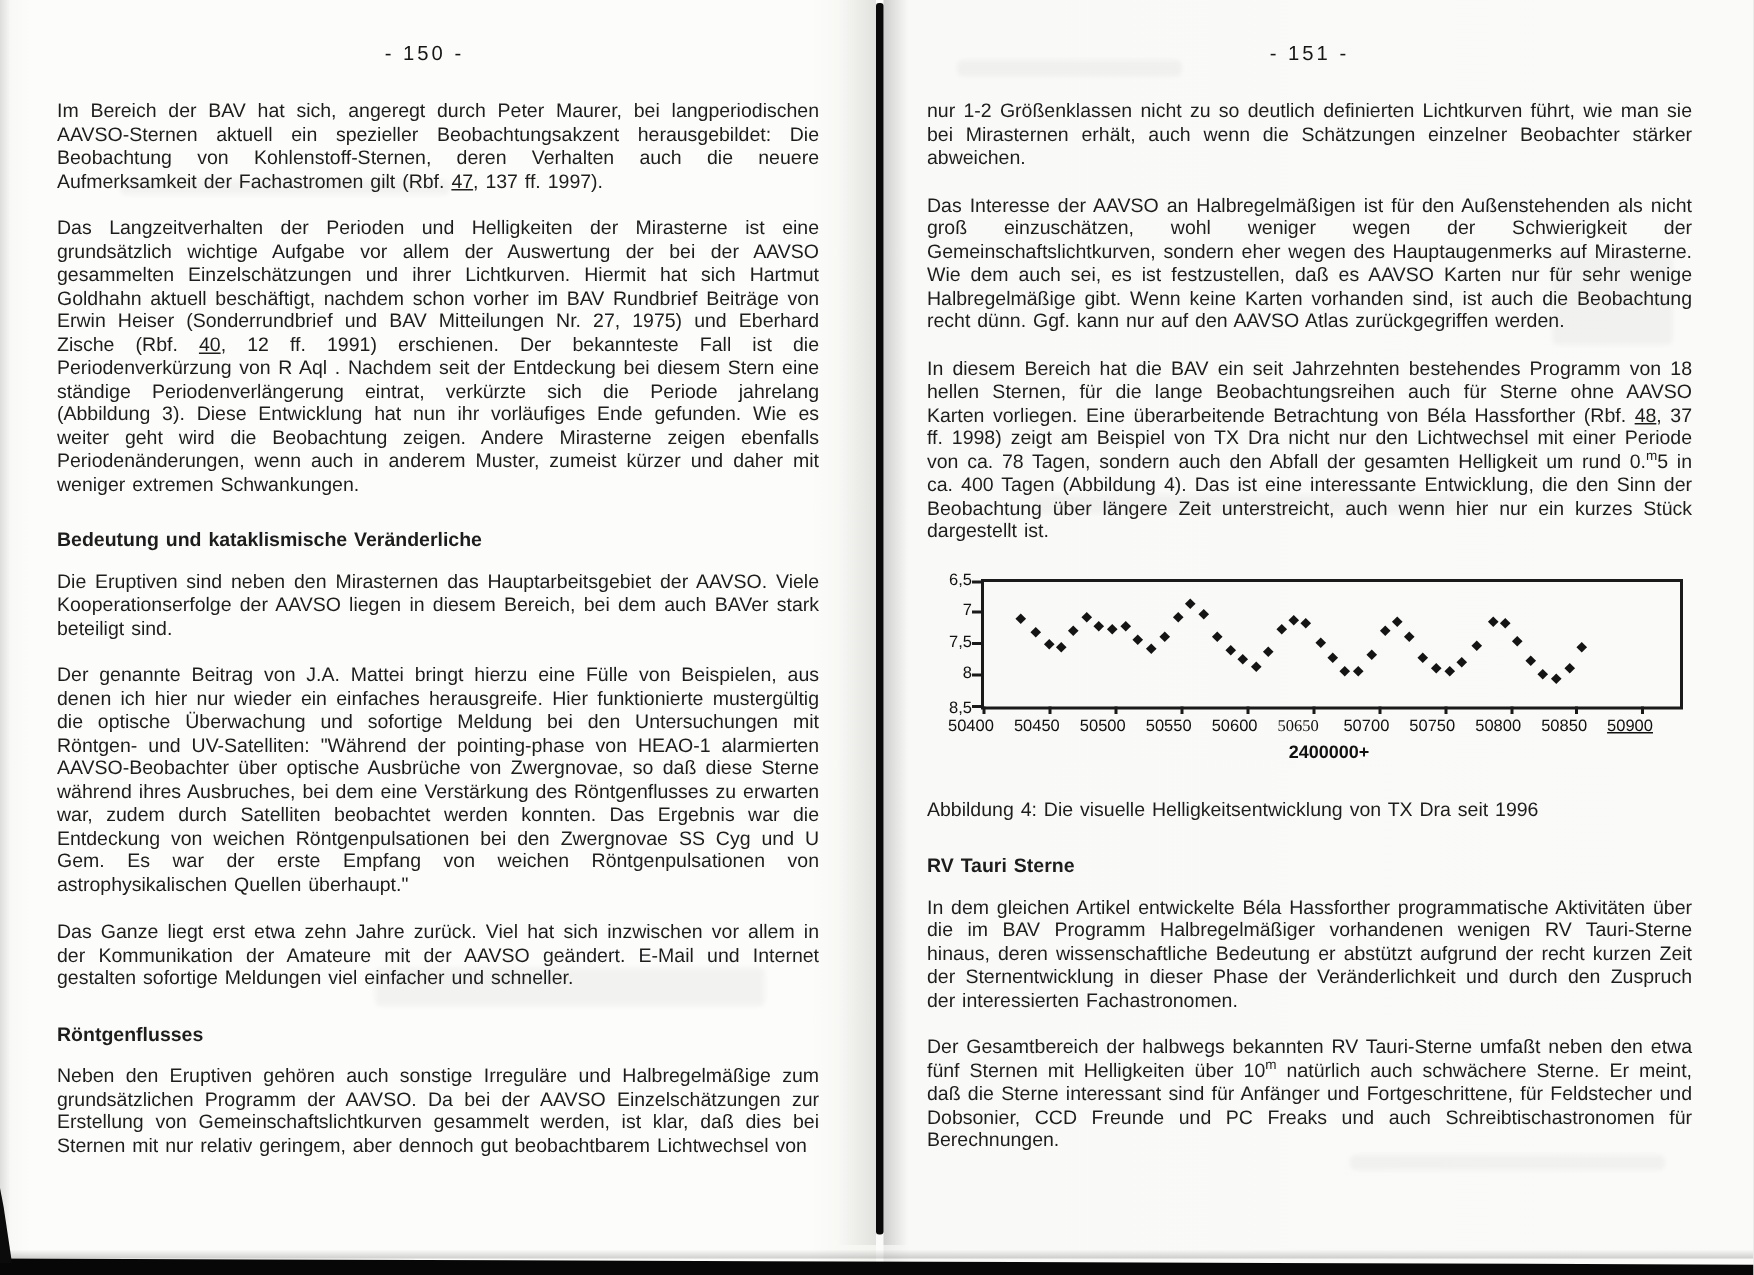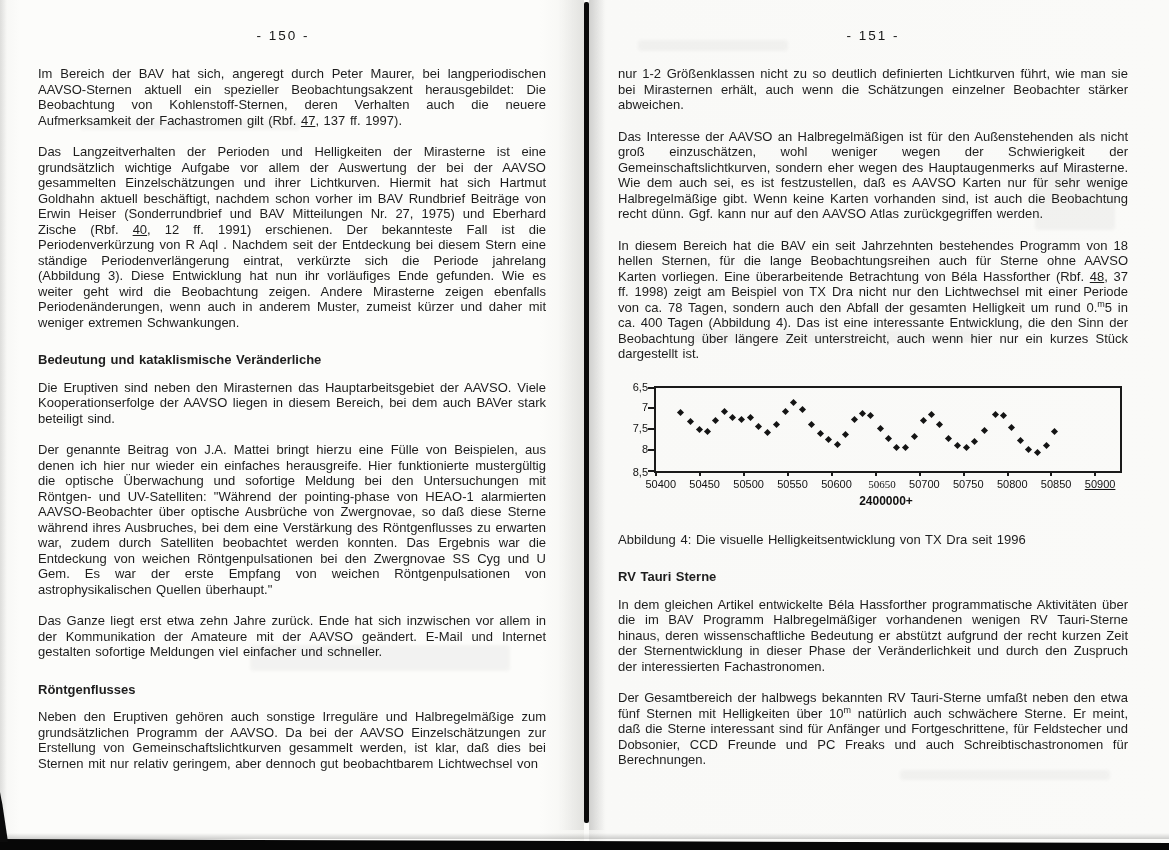--- a/index.html
+++ b/index.html
@@ -38,21 +38,21 @@
   sup{font-size:9px;line-height:0;vertical-align:super;}
   
   .chart{position:relative;width:500px;height:128px;margin:14px 0 26px 0;}
   .plot{position:absolute;left:36px;top:8px;width:464px;height:83px;border:2px solid #1a1a1a;background:transparent;}
   .pt{position:absolute;width:5px;height:5px;background:#141414;transform:rotate(45deg);}
   .xtick{position:absolute;top:83px;width:2px;height:5px;background:#1a1a1a;}
   .ytick{position:absolute;left:-8px;width:6px;height:2px;background:#1a1a1a;}
   .ylabels{position:absolute;left:0;top:8px;width:30px;height:83px;}
   .ylab{position:absolute;right:0;width:30px;text-align:right;font-size:11px;color:#111;}
   .xlabels{position:absolute;left:36px;top:99px;width:470px;height:14px;}
-  .xlab{position:absolute;width:44px;text-align:right;font-size:11px;color:#111;}
+  .xlab{position:absolute;width:44px;text-align:left;font-size:11px;color:#111;}
   .xaxis-title{position:absolute;left:36px;top:116px;width:464px;text-align:center;font-size:12px;font-weight:bold;color:#111;}
 </style>
 </head>
 <body>
 
 <div class="scan">
 
   <div class="page page-left"></div>
   <div class="page page-right"></div>
 
@@ -65,21 +65,21 @@
 
   <div class="pagenum pagenum-left">- 150 -</div>
   <div class="pagenum pagenum-right">- 151 -</div>
 
   <div class="col col-left">
       <div class="para"><span>Im Bereich der BAV hat sich, angeregt durch Peter Maurer, bei langperiodischen AAVSO-Sternen aktuell ein spezieller Beobachtungsakzent herausgebildet: Die Beobachtung von Kohlenstoff-Sternen, deren Verhalten auch die neuere Aufmerksamkeit der Fachastromen gilt (Rbf. </span><span class="u">47</span><span>, 137 ff. 1997).</span></div>
       <div class="para"><span>Das Langzeitverhalten der Perioden und Helligkeiten der Mirasterne ist eine grundsätzlich wichtige Aufgabe vor allem der Auswertung der bei der AAVSO gesammelten Einzelschätzungen und ihrer Lichtkurven. Hiermit hat sich Hartmut Goldhahn aktuell beschäftigt, nachdem schon vorher im BAV Rundbrief Beiträge von Erwin Heiser (Sonderrundbrief und BAV Mitteilungen Nr. 27, 1975) und Eberhard Zische (Rbf. </span><span class="u">40</span><span>, 12 ff. 1991) erschienen. Der bekannteste Fall ist die Periodenverkürzung von R Aql . Nachdem seit der Entdeckung bei diesem Stern eine ständige Periodenverlängerung eintrat, verkürzte sich die Periode jahrelang (Abbildung 3). Diese Entwicklung hat nun ihr vorläufiges Ende gefunden. Wie es weiter geht wird die Beobachtung zeigen. Andere Mirasterne zeigen ebenfalls Periodenänderungen, wenn auch in anderem Muster, zumeist kürzer und daher mit weniger extremen Schwankungen.</span></div>
       <div class="heading"><span>Bedeutung und kataklismische Veränderliche</span></div>
       <div class="para"><span>Die Eruptiven sind neben den Mirasternen das Hauptarbeitsgebiet der AAVSO. Viele Kooperationserfolge der AAVSO liegen in diesem Bereich, bei dem auch BAVer stark beteiligt sind.</span></div>
       <div class="para"><span>Der genannte Beitrag von J.A. Mattei bringt hierzu eine Fülle von Beispielen, aus denen ich hier nur wieder ein einfaches herausgreife. Hier funktionierte mustergültig die optische Überwachung und sofortige Meldung bei den Untersuchungen mit Röntgen- und UV-Satelliten: "Während der pointing-phase von HEAO-1 alarmierten AAVSO-Beobachter über optische Ausbrüche von Zwergnovae, so daß diese Sterne während ihres Ausbruches, bei dem eine Verstärkung des Röntgenflusses zu erwarten war, zudem durch Satelliten beobachtet werden konnten. Das Ergebnis war die Entdeckung von weichen Röntgenpulsationen bei den Zwergnovae SS Cyg und U  Gem. Es war der erste Empfang von weichen Röntgenpulsationen von astrophysikalischen Quellen überhaupt."</span></div>
-      <div class="para"><span>Das Ganze liegt erst etwa zehn Jahre zurück. Ende hat sich inzwischen vor allem in der Kommunikation der Amateure mit der AAVSO geändert. E-Mail und Internet gestalten sofortige Meldungen viel einfacher und schneller.</span></div>
+      <div class="para"><span>Das Ganze liegt erst etwa zehn Jahre zurück. Viel hat sich inzwischen vor allem in der Kommunikation der Amateure mit der AAVSO geändert. E-Mail und Internet gestalten sofortige Meldungen viel einfacher und schneller.</span></div>
       <div class="heading"><span>Röntgenflusses</span></div>
       <div class="para"><span>Neben den Eruptiven gehören auch sonstige Irreguläre und Halbregelmäßige zum grundsätzlichen Programm der AAVSO. Da bei der AAVSO Einzelschätzungen zur Erstellung von Gemeinschaftslichtkurven gesammelt werden, ist klar, daß dies bei Sternen mit nur relativ geringem, aber dennoch gut beobachtbarem Lichtwechsel von</span></div>
     </div>
 
   <div class="col col-right">
     <div>
         <div class="para"><span>nur 1-2 Größenklassen nicht zu so deutlich definierten Lichtkurven führt, wie man sie bei Mirasternen erhält, auch wenn die Schätzungen einzelner Beobachter stärker abweichen.</span></div>
         <div class="para"><span>Das Interesse der AAVSO an Halbregelmäßigen ist für den Außenstehenden als nicht groß einzuschätzen, wohl weniger wegen der Schwierigkeit der Gemeinschaftslichtkurven, sondern eher wegen des Hauptaugenmerks auf Mirasterne. Wie dem auch sei, es ist festzustellen, daß es AAVSO Karten nur für sehr wenige Halbregelmäßige gibt. Wenn keine Karten vorhanden sind, ist auch die Beobachtung recht dünn. Ggf. kann nur auf den AAVSO Atlas zurückgegriffen werden.</span></div>
         <div class="para"><span>In diesem Bereich hat die BAV ein seit Jahrzehnten bestehendes Programm von 18 hellen Sternen, für die lange Beobachtungsreihen auch für Sterne ohne AAVSO Karten vorliegen. Eine überarbeitende Betrachtung von Béla Hassforther (Rbf. </span><span class="u">48</span><span>, 37 ff. 1998) zeigt am Beispiel von TX Dra nicht nur den Lichtwechsel mit einer Periode von ca. 78 Tagen, sondern auch den Abfall der gesamten Helligkeit um rund 0.</span><sup>m</sup><span>5 in ca. 400 Tagen (Abbildung 4). Das ist eine interessante Entwicklung, die den Sinn der Beobachtung über längere Zeit unterstreicht, auch wenn hier nur ein kurzes Stück dargestellt ist.</span></div>
       </div>

